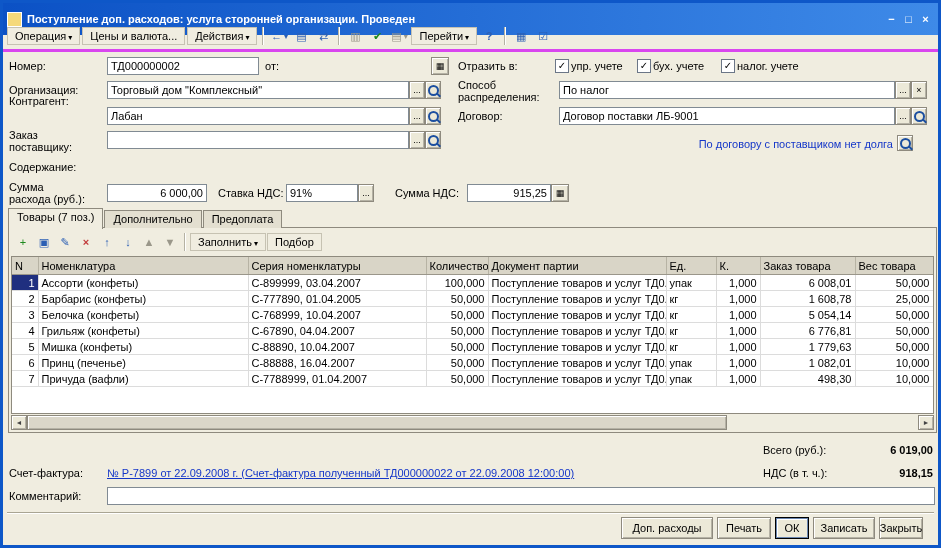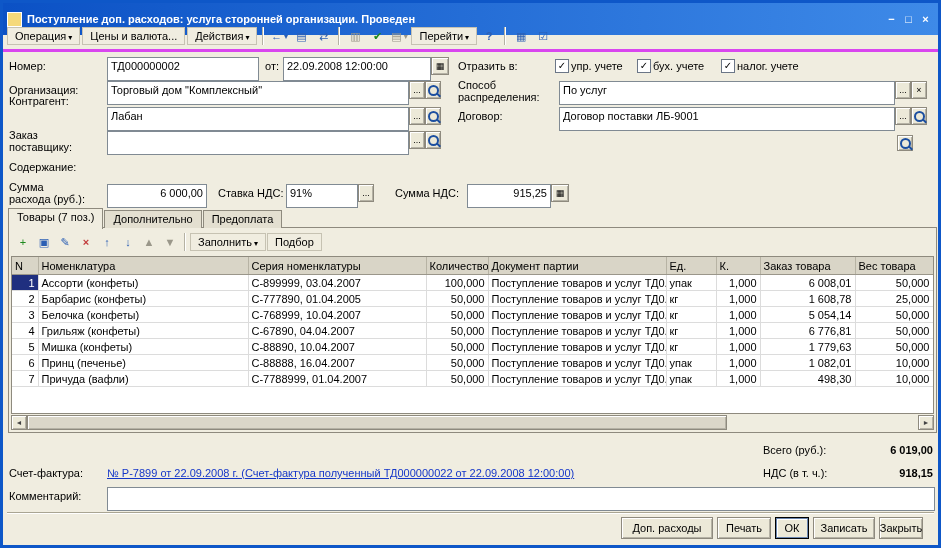--- a/index.html
+++ b/index.html
@@ -20,21 +20,21 @@
   .toolbar{position:absolute;left:0;top:20px;right:0;height:26px;display:flex;
     align-items:center;padding:0 4px;gap:2px;border-bottom:3px solid #d946ef;}
   .tbtn{border:1px solid #c6c2b2;background:#f0ede0;padding:2px 7px;white-space:nowrap;}
   .ibtn{width:20px;height:20px;display:flex;align-items:center;justify-content:center;
     white-space:nowrap;}
   .sep{width:1px;height:18px;background:#b5b2a3;border-right:1px solid #fff;margin:0 3px;}
   .blue{color:#2b5fb4}.green{color:#1e8a1e}.red{color:#c23a3a}.grayic{color:#9a978a}
   .dd{font-size:8px;margin-left:2px;}
   
   .lbl{position:absolute;white-space:pre-line;line-height:12px;}
-  .fld{position:absolute;height:24px;box-sizing:border-box;background:#fff;
+  .fld{position:absolute;height:18px;box-sizing:border-box;background:#fff;
     border:1px solid #808a93;padding:1px 3px;line-height:14px;overflow:hidden;white-space:nowrap;}
   .fld.num{text-align:right;}
   .sbtn{position:absolute;width:16px;height:18px;box-sizing:border-box;background:#ece9d8;
     border:1px solid #8e8a7e;box-shadow:inset 1px 1px #fff,inset -1px -1px #b5b2a5;
     display:flex;align-items:center;justify-content:center;font-size:9px;line-height:9px;}
   .cb{position:absolute;width:12px;height:12px;background:#fff;border:1px solid #6b7687;
     display:flex;align-items:center;justify-content:center;font-size:10px;line-height:10px;}
   .cblbl{position:absolute;white-space:nowrap;}
   .link{position:absolute;color:#1436c8;white-space:nowrap;}
   .mag{width:7px;height:7px;border:2px solid #1c4fa0;border-radius:50%;position:relative;display:inline-block;}
@@ -109,41 +109,40 @@
     <span class="tbtn"><span>Перейти</span><span class="dd">▾</span></span>
     <span class="ibtn blue" style="font-weight:bold">?</span>
     <span class="sep"></span>
     <span class="ibtn blue">▦</span>
     <span class="ibtn blue">☑</span>
   </div>
 
   <div class="lbl" style="left:6px;top:57px">Номер:</div>
   <div class="fld" style="left:104px;top:54px;width:152px">ТД000000002</div>
   <div class="lbl" style="left:262px;top:57px">от:</div>
-  <div class="fld" style="left:280px;top:54px;width:148px">22.09.2008 12:00:00</div>
   <div class="sbtn" style="left:428px;top:54px;width:18px">▦</div>
 
   <div class="lbl" style="left:455px;top:57px">Отразить в:</div>
   <div class="cb" style="left:552px;top:56px">✓</div>
   <div class="cblbl" style="left:568px;top:57px">упр. учете</div>
   <div class="cb" style="left:634px;top:56px">✓</div>
   <div class="cblbl" style="left:650px;top:57px">бух. учете</div>
   <div class="cb" style="left:718px;top:56px">✓</div>
   <div class="cblbl" style="left:734px;top:57px">налог. учете</div>
 
   <div class="lbl" style="left:6px;top:81px">Организация:</div>
   <div class="fld" style="left:104px;top:78px;width:302px">Торговый дом "Комплексный"</div>
   <div class="sbtn" style="left:406px;top:78px">...</div>
   <div class="sbtn" style="left:422px;top:78px">
       <span class="mag"></span>
     </div>
 
   <div class="lbl" style="left:455px;top:76px">Способ
 распределения:</div>
-  <div class="fld" style="left:556px;top:78px;width:336px">По услуг</div>
+  <div class="fld" style="left:556px;top:78px;width:336px">По налог</div>
   <div class="sbtn" style="left:892px;top:78px">...</div>
   <div class="sbtn" style="left:908px;top:78px">×</div>
 
   <div class="lbl" style="left:6px;top:92px">Контрагент:</div>
   <div class="fld" style="left:104px;top:104px;width:302px">Лабан</div>
   <div class="sbtn" style="left:406px;top:104px">...</div>
   <div class="sbtn" style="left:422px;top:104px">
       <span class="mag"></span>
     </div>
 
@@ -155,20 +154,21 @@
     </div>
 
   <div class="lbl" style="left:6px;top:126px">Заказ
 поставщику:</div>
   <div class="fld" style="left:104px;top:128px;width:302px"></div>
   <div class="sbtn" style="left:406px;top:128px">...</div>
   <div class="sbtn" style="left:422px;top:128px">
       <span class="mag"></span>
     </div>
 
+  <div class="link" style="left:520px;top:135px;width:370px;text-align:right">По договору с поставщиком нет долга</div>
   <div class="sbtn" style="left:894px;top:132px;height:16px">
       <span class="mag"></span>
     </div>
 
   <div class="lbl" style="left:6px;top:158px">Содержание:</div>
 
   <div class="lbl" style="left:6px;top:178px">Сумма
 расхода (руб.):</div>
   <div class="fld num" style="left:104px;top:181px;width:100px">6 000,00</div>
   <div class="lbl" style="left:215px;top:184px">Ставка НДС:</div>

